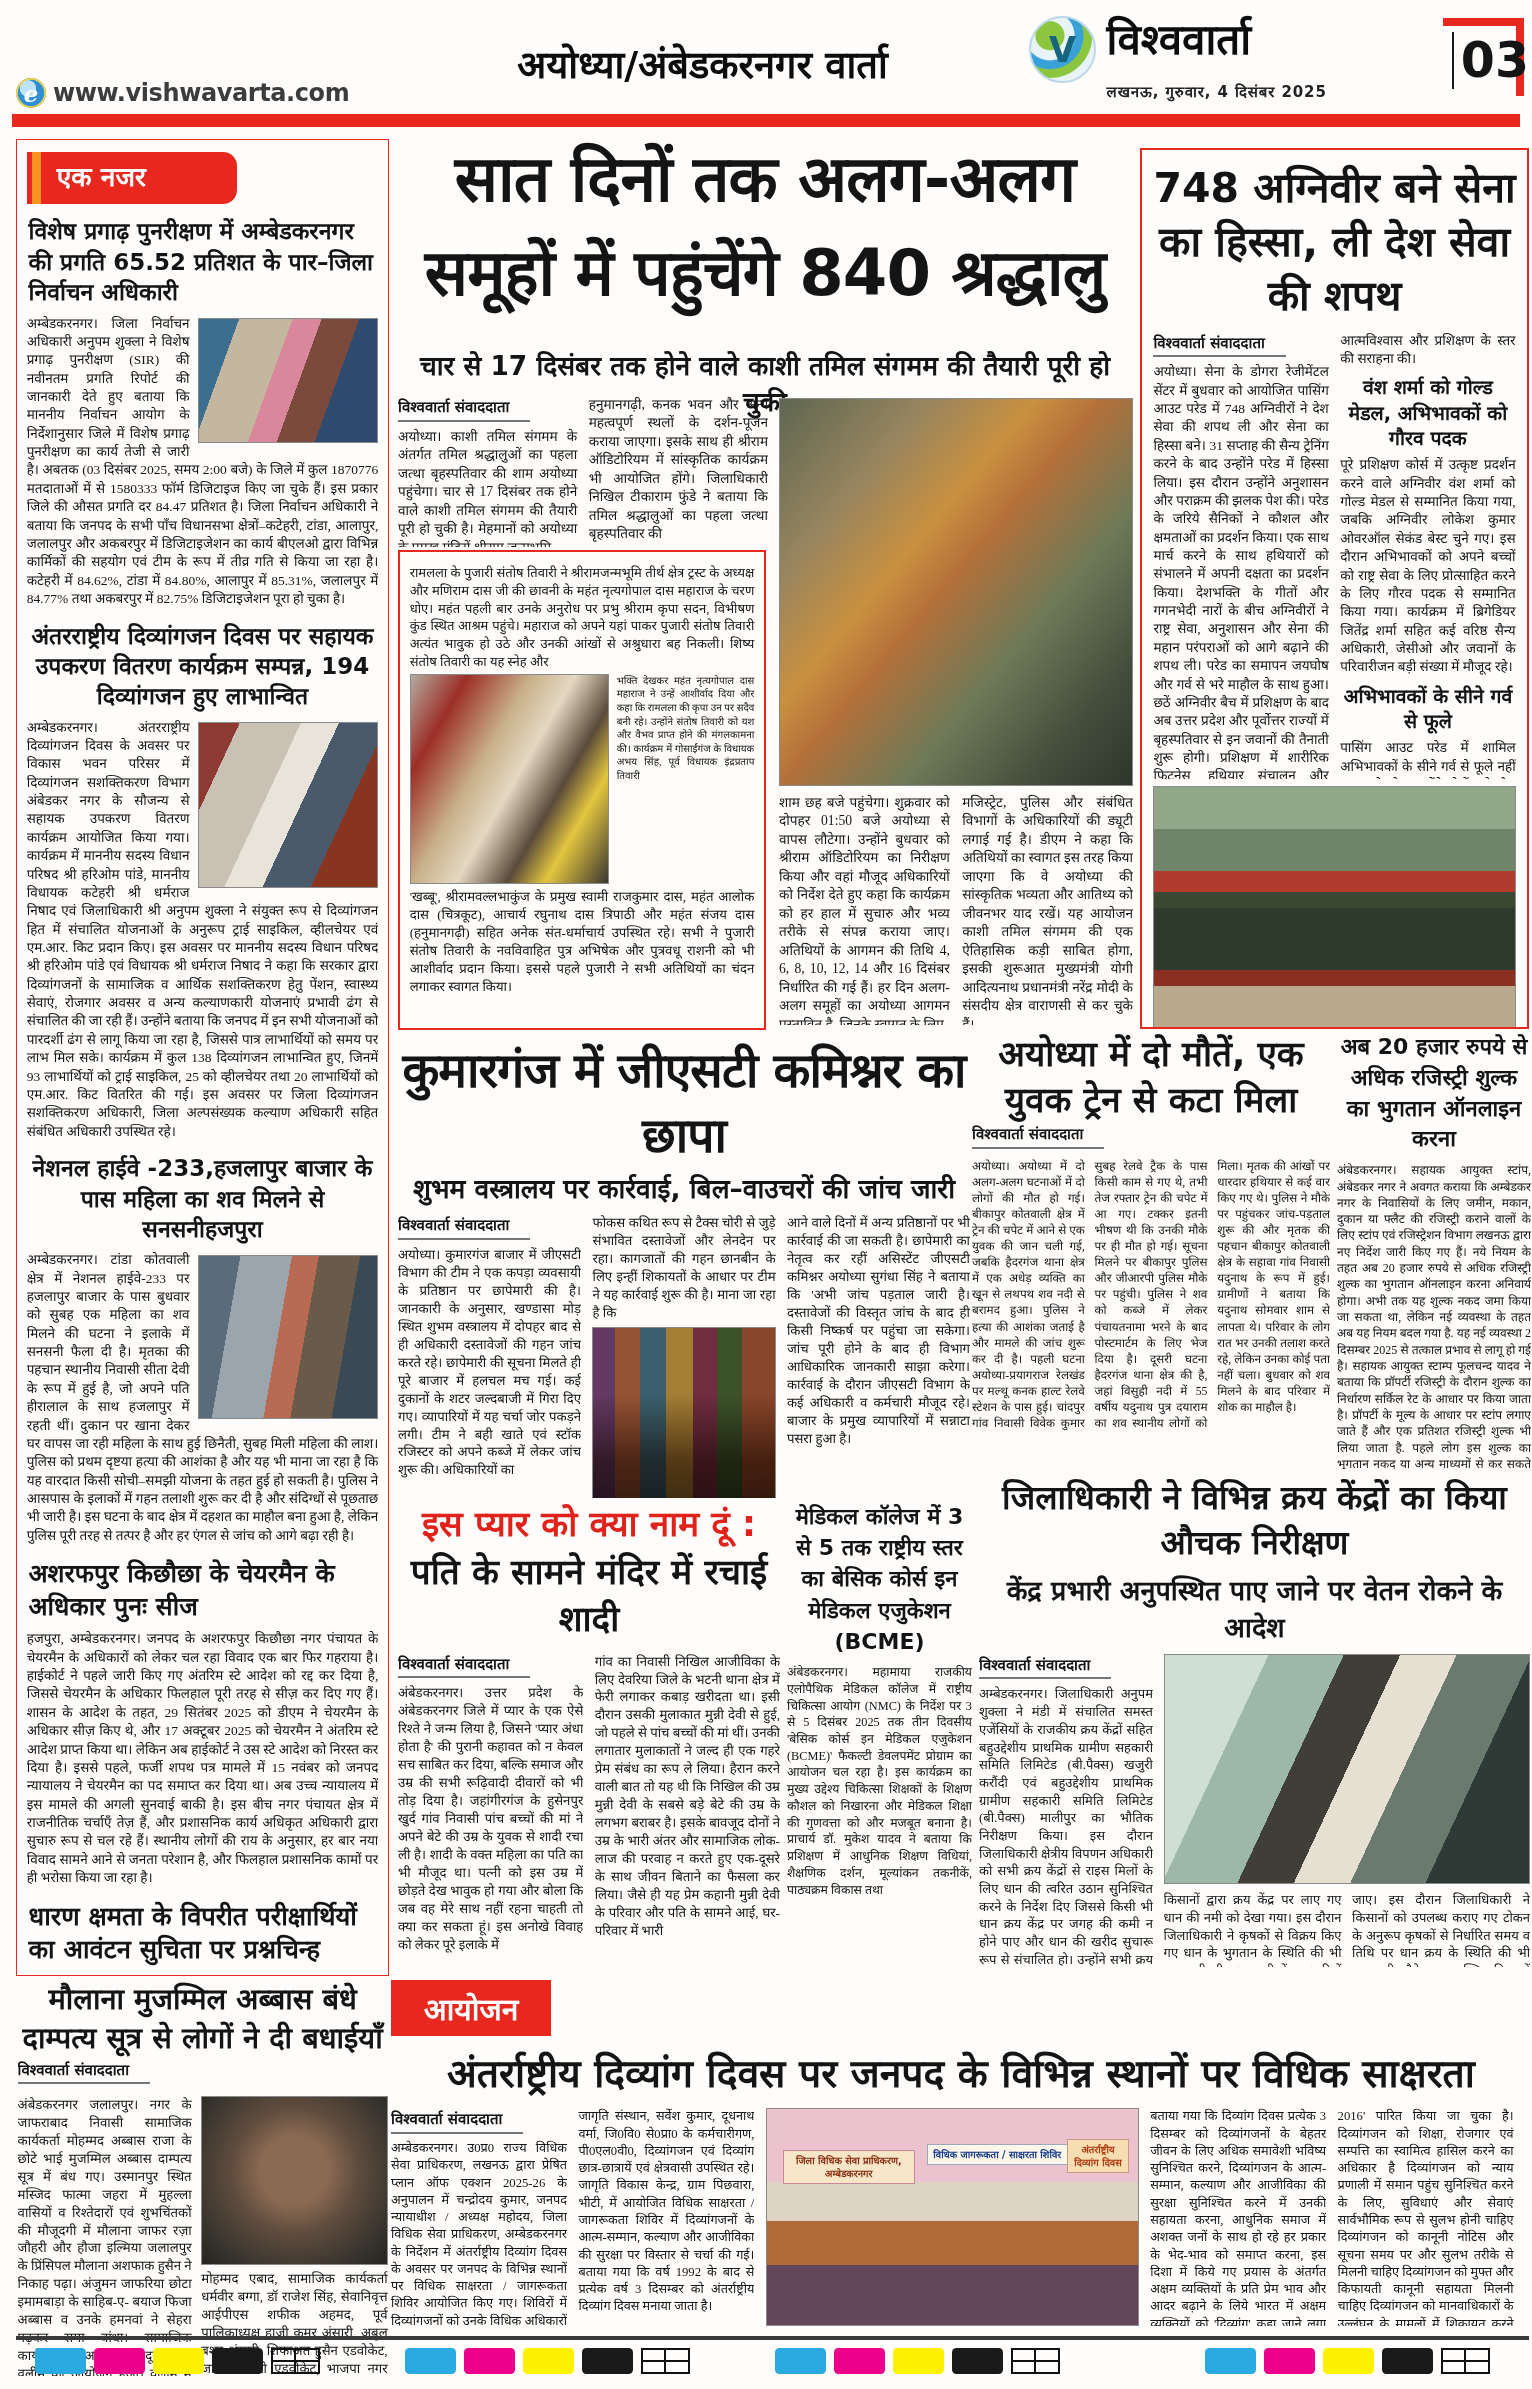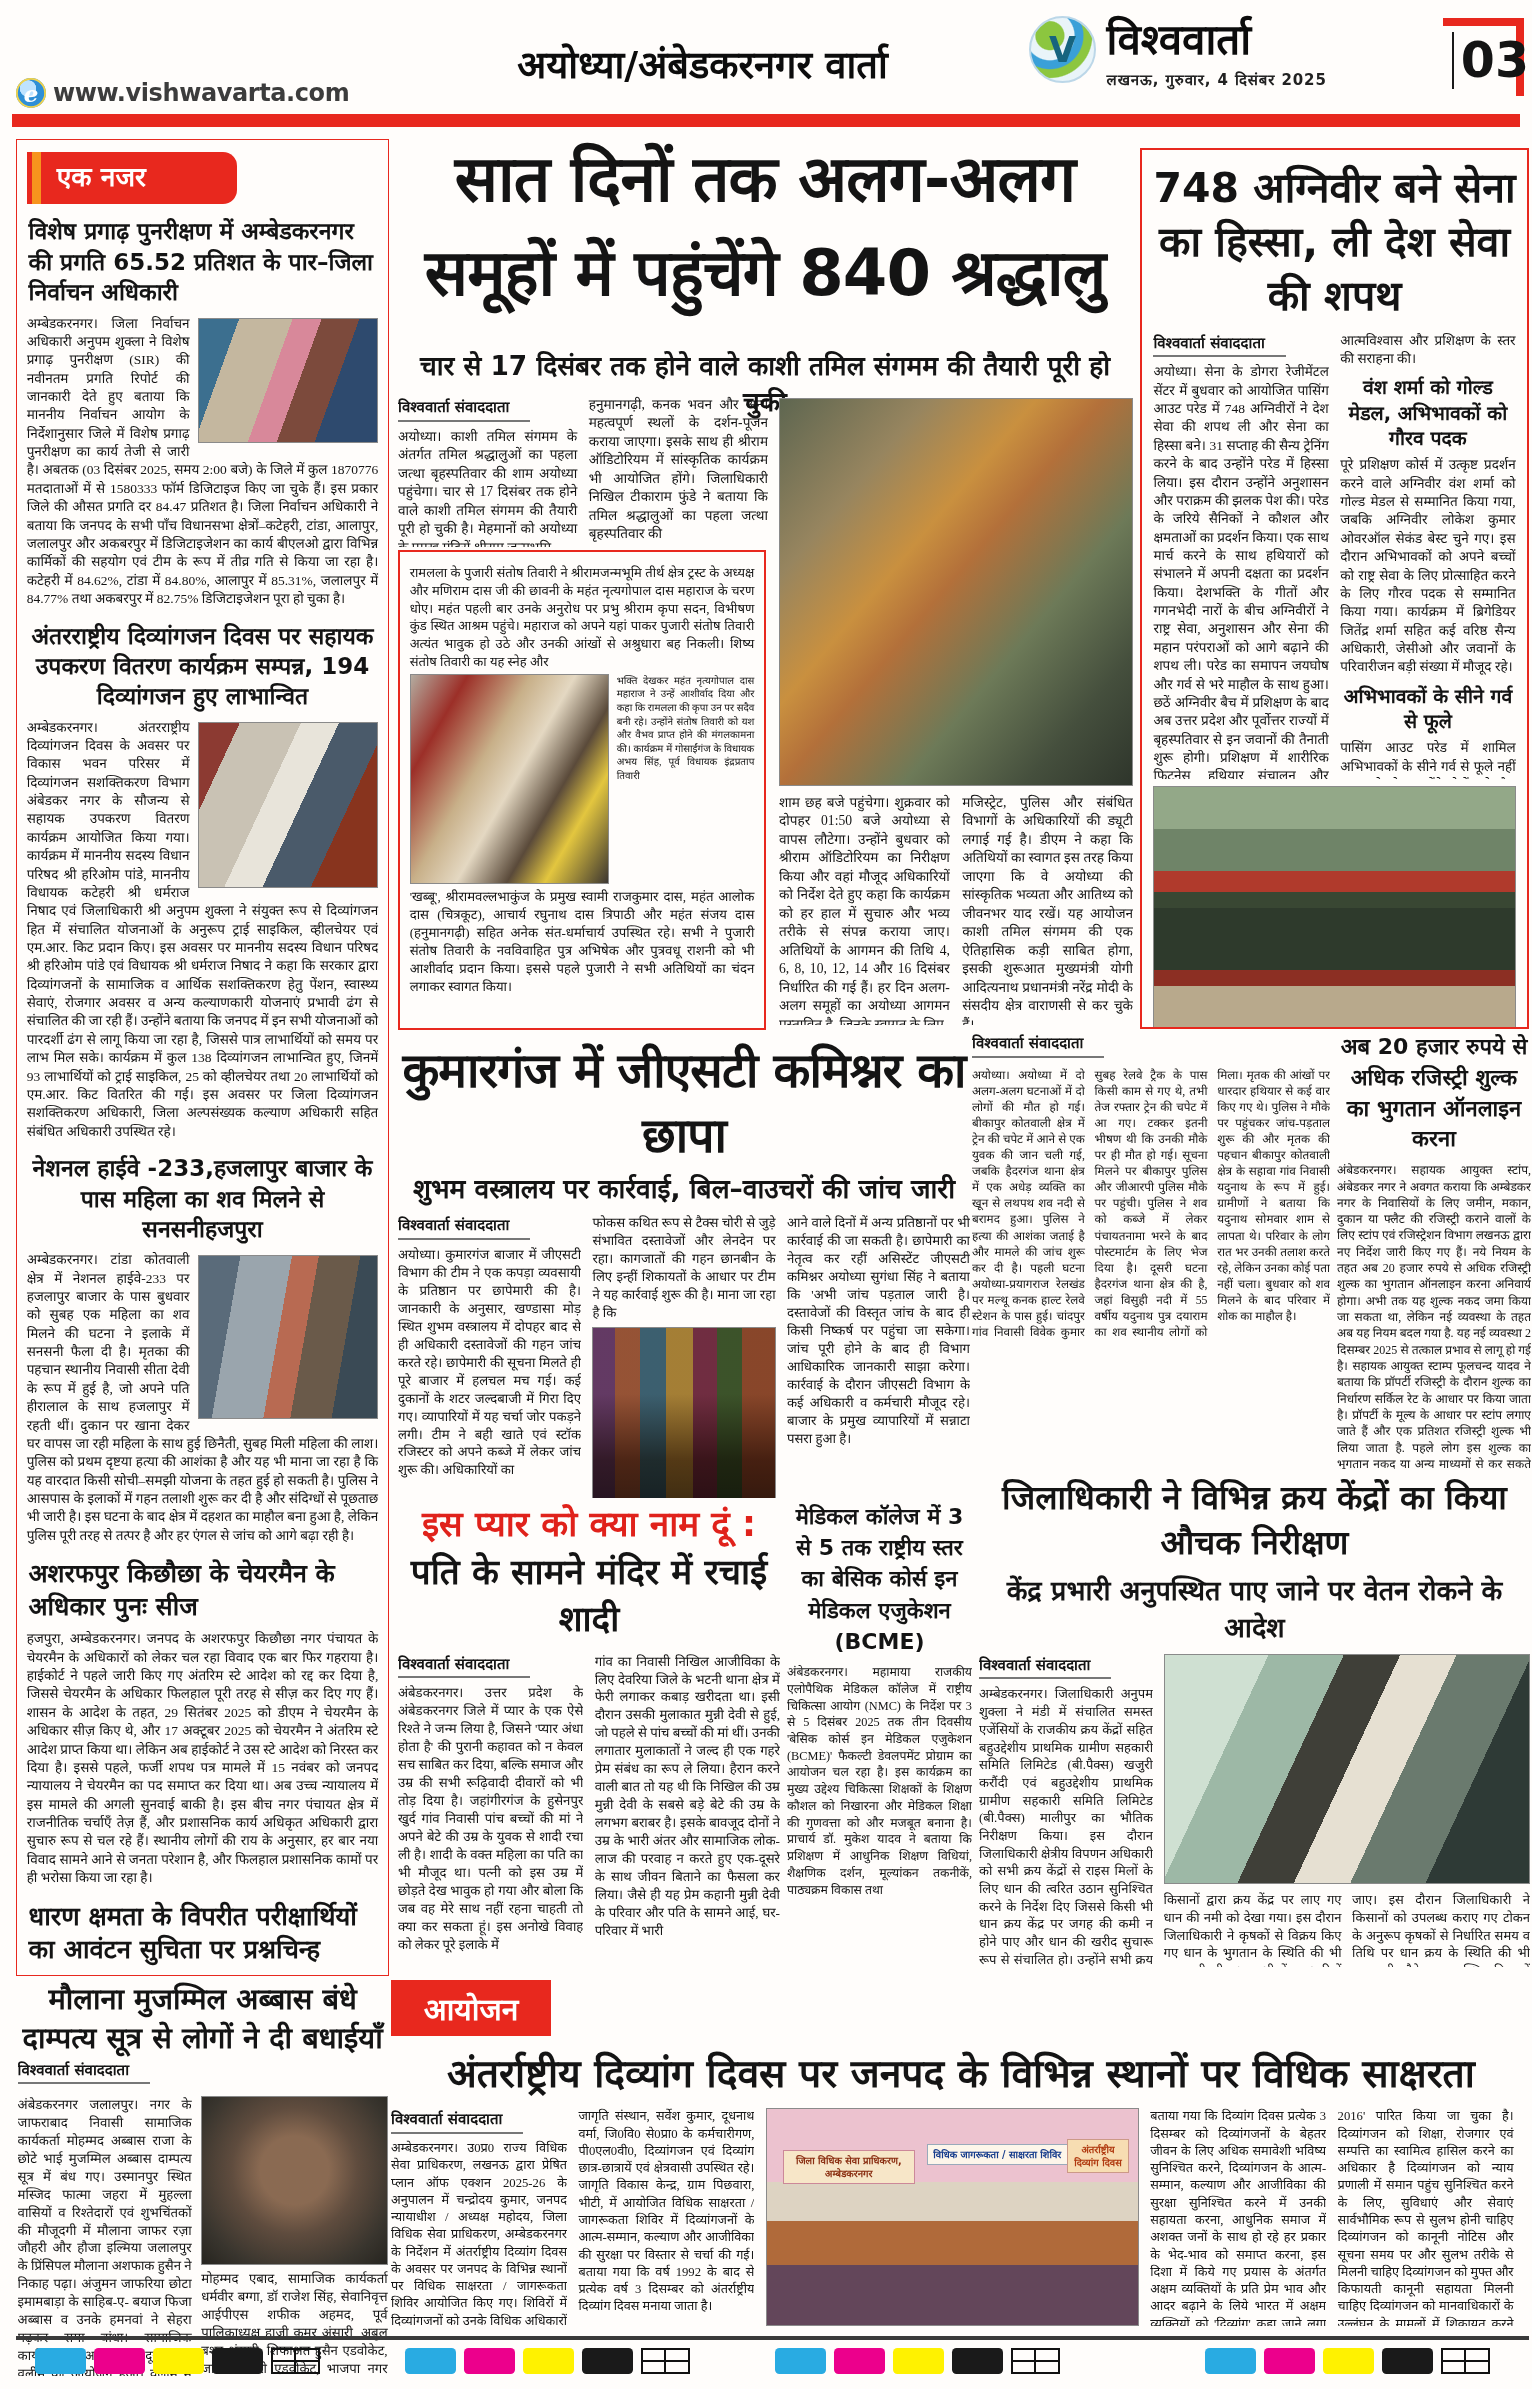--- a/index.html
+++ b/index.html
@@ -12,21 +12,21 @@
   .photo { border:0.9px solid #8a8a8a; }
 
   
   .site { left:16px; top:78px; display:flex; align-items:center; gap:7px; }
   .ie { width:30px; height:30px; border-radius:50%; background:radial-gradient(circle at 40% 35%, #bfe3ff 0 30%, #2f8fd6 32% 78%, #1765a8 80%); color:#fff; font:italic bold 23px "DejaVu Serif", serif; display:flex; align-items:center; justify-content:center; box-shadow:0 0 0 1.8px #f3d34a inset; }
   .siteTxt { font:bold 24px "DejaVu Sans", sans-serif; color:#3c3c3c; letter-spacing:-0.4px; }
   .secTitle { left:383px; top:37px; width:639px; text-align:center; font:bold 38px "DejaVu Sans", sans-serif; color:#0c0c0c; }
   .brand { left:1029px; top:16px; display:flex; gap:10.6px; align-items:flex-start; }
   .globe { width:67px; height:67px; border-radius:50%; background:radial-gradient(circle at 30% 28%, #8cc63f 0 22%, #e9f4f9 24% 38%, #3aa0d8 40% 52%, #8cc63f 54% 66%, #e9f4f9 68% 80%, #3aa0d8 82%); border:2.6px solid #bcd7e8; display:flex; align-items:center; justify-content:center; font:bold 35px "DejaVu Sans", sans-serif; color:#17647e; }
   .paperName { font:bold 42px "DejaVu Sans", sans-serif; color:#0c0c0c; line-height:1.15; }
-  .edition { font:bold 15px "DejaVu Sans", sans-serif; color:#222; margin-top:5px; letter-spacing:0.9px; }
+  .edition { font:bold 15px "DejaVu Sans", sans-serif; color:#222; margin-top:17px; letter-spacing:0.9px; }
   .pageNo { left:1443px; top:17.6px; width:81px; height:78px; border-top:8.8px solid #e8281e; border-right:8.8px solid #e8281e; display:flex; align-items:center; justify-content:flex-start; padding-left:8.8px; }
   .pageNo span { border-left:2.6px solid #1a1a1a; padding-left:7px; font:bold 49px "DejaVu Sans", sans-serif; }
   .redbar { left:12.3px; top:114px; width:1508px; height:13.2px; background:#e8281e; }
 
   
   .ekBox { left:16px; top:139px; width:373px; height:1837px; border:1.8px solid #e8281e; padding:12.3px 9.7px; }
   .ekLabel { position:relative; width:210px; background:#e8281e; color:#fff; font:bold 26.4px "DejaVu Sans", sans-serif; padding:6.2px 0 9.7px 30px; border-radius:0 14px 14px 0; }
   .ekLabel::before { content:""; position:absolute; left:5.3px; top:0; width:8.8px; height:100%; background:#f7941d; }
   .enH { font:bold 23px/1.32 "DejaVu Sans", sans-serif; margin:12.3px 1.8px 7px 1.8px; }
   .enB { font-size:13.5px; }
@@ -227,20 +227,21 @@
         <div class="agniSub">वंश शर्मा को गोल्ड मेडल, अभिभावकों को गौरव पदक</div>
         <div class="just">पूरे प्रशिक्षण कोर्स में उत्कृष्ट प्रदर्शन करने वाले अग्निवीर वंश शर्मा को गोल्ड मेडल से सम्मानित किया गया, जबकि अग्निवीर लोकेश कुमार ओवरऑल सेकंड बेस्ट चुने गए। इस दौरान अभिभावकों को अपने बच्चों को राष्ट्र सेवा के लिए प्रोत्साहित करने के लिए गौरव पदक से सम्मानित किया गया। कार्यक्रम में ब्रिगेडियर जितेंद्र शर्मा सहित कई वरिष्ठ सैन्य अधिकारी, जेसीओ और जवानों के परिवारीजन बड़ी संख्या में मौजूद रहे।</div>
         <div class="agniSub">अभिभावकों के सीने गर्व से फूले</div>
         <div class="just">पासिंग आउट परेड में शामिल अभिभावकों के सीने गर्व से फूले नहीं समा रहे थे। उन्होंने बेटों को बैच लगाया। इस दौरान बेटे भी अभिभावकों को अपने बीच पाकर खुशी से झूम उठे। पास आउट होने वाले अग्निवीरों ने कहा कि देश की सेवा पूरे मनोयोग और समर्पण के साथ करने की शपथ ली है। इसे अंतिम दम तक निभाने की कोशिश होगी।</div>
       </div>
     </div>
     <div class="photo agniPhoto"></div>
   </div>
 
   <div class="abs deaths clip">
+    <div class="deathsH">अयोध्या में दो मौतें, एक युवक ट्रेन से कटा मिला</div>
     <span class="byline">विश्ववार्ता संवाददाता</span>
     <div class="deathsCols just">अयोध्या। अयोध्या में दो अलग-अलग घटनाओं में दो लोगों की मौत हो गई। बीकापुर कोतवाली क्षेत्र में ट्रेन की चपेट में आने से एक युवक की जान चली गई, जबकि हैदरगंज थाना क्षेत्र में एक अधेड़ व्यक्ति का खून से लथपथ शव नदी से बरामद हुआ। पुलिस ने हत्या की आशंका जताई है और मामले की जांच शुरू कर दी है। पहली घटना अयोध्या-प्रयागराज रेलखंड पर मल्थू कनक हाल्ट रेलवे स्टेशन के पास हुई। चांदपुर गांव निवासी विवेक कुमार सुबह रेलवे ट्रैक के पास किसी काम से गए थे, तभी तेज रफ्तार ट्रेन की चपेट में आ गए। टक्कर इतनी भीषण थी कि उनकी मौके पर ही मौत हो गई। सूचना मिलने पर बीकापुर पुलिस और जीआरपी पुलिस मौके पर पहुंची। पुलिस ने शव को कब्जे में लेकर पंचायतनामा भरने के बाद पोस्टमार्टम के लिए भेज दिया है। दूसरी घटना हैदरगंज थाना क्षेत्र की है, जहां विसुही नदी में 55 वर्षीय यदुनाथ पुत्र दयाराम का शव स्थानीय लोगों को मिला। मृतक की आंखों पर धारदार हथियार से कई वार किए गए थे। पुलिस ने मौके पर पहुंचकर जांच-पड़ताल शुरू की और मृतक की पहचान बीकापुर कोतवाली क्षेत्र के सहावा गांव निवासी यदुनाथ के रूप में हुई। ग्रामीणों ने बताया कि यदुनाथ सोमवार शाम से लापता थे। परिवार के लोग रात भर उनकी तलाश करते रहे, लेकिन उनका कोई पता नहीं चला। बुधवार को शव मिलने के बाद परिवार में शोक का माहौल है।</div>
   </div>
 
   <div class="abs registry clip">
     <div class="regH">अब 20 हजार रुपये से अधिक रजिस्ट्री शुल्क का भुगतान ऑनलाइन करना</div>
     <div class="regB just">अंबेडकरनगर। सहायक आयुक्त स्टांप, अंबेडकर नगर ने अवगत कराया कि अम्बेडकर नगर के निवासियों के लिए जमीन, मकान, दुकान या फ्लैट की रजिस्ट्री कराने वालों के लिए स्टांप एवं रजिस्ट्रेशन विभाग लखनऊ द्वारा नए निर्देश जारी किए गए हैं। नये नियम के तहत अब 20 हजार रुपये से अधिक रजिस्ट्री शुल्क का भुगतान ऑनलाइन करना अनिवार्य होगा। अभी तक यह शुल्क नकद जमा किया जा सकता था, लेकिन नई व्यवस्था के तहत अब यह नियम बदल गया है. यह नई व्यवस्था 2 दिसम्बर 2025 से तत्काल प्रभाव से लागू हो गई है। सहायक आयुक्त स्टाम्प फूलचन्द यादव ने बताया कि प्रॉपर्टी रजिस्ट्री के दौरान शुल्क का निर्धारण सर्किल रेट के आधार पर किया जाता है। प्रॉपर्टी के मूल्य के आधार पर स्टांप लगाए जाते हैं और एक प्रतिशत रजिस्ट्री शुल्क भी लिया जाता है. पहले लोग इस शुल्क का भुगतान नकद या अन्य माध्यमों से कर सकते थे।</div>
   </div>
 
   <div class="abs gst clip">

